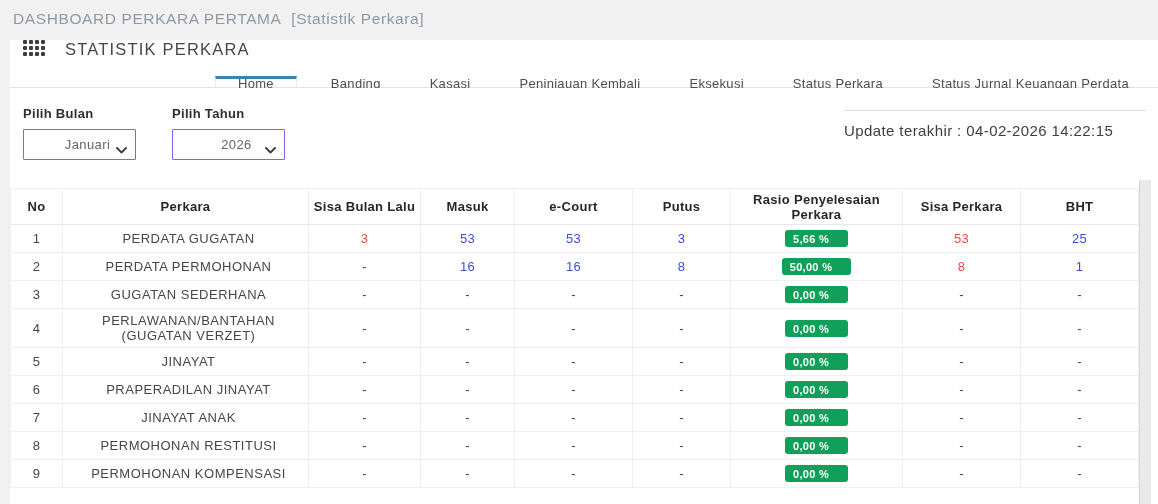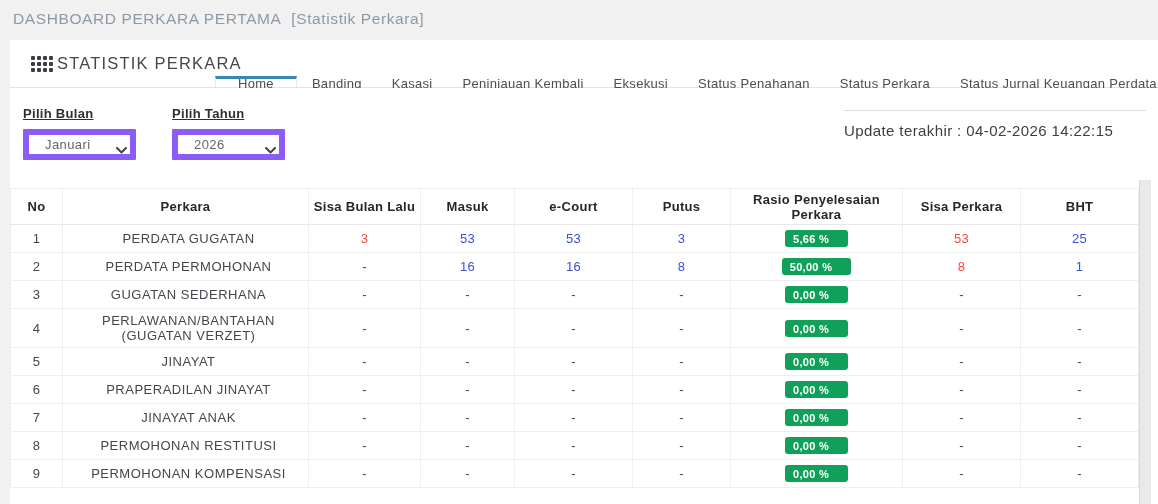--- a/index.html
+++ b/index.html
@@ -33,23 +33,23 @@
   
   .navbar {
     height:48px;
     display:flex;
     align-items:stretch;
     border-bottom:1px solid #e3e3e3;
     background:#fff;
   }
   .brand {
     display:flex;
-    align-items:center;
-    gap:4px;
-    padding-left:21px;
+    align-items:flex-start;
+    gap:20px;
+    padding-left:13px;
     width:205px;
     flex:0 0 205px;
   }
   .grid-icon {
     display:grid;
     grid-template-columns:repeat(4,4px);
     grid-template-rows:repeat(3,4px);
     gap:2px;
   }
   .grid-icon i { background:#3a3f45; border-radius:1px; }
@@ -95,36 +95,36 @@
     display:flex;
     gap:36px;
     padding:18px 0 0 13px;
     height:92px;
   }
   .filter-group { display:flex; flex-direction:column; gap:8px; }
   .filter-label {
     font-size:13px;
     font-weight:bold;
     color:#2e2e36;
-    text-decoration:underline;
   }
   .select-wrap { position:relative; width:113px; }
   .select-wrap select {
     width:113px; height:31px;
-    border:6px solid #8b5cf6;
+    border:1px solid #8b5cf6;
     background:#fff;
     color:#666;
     font-size:13px;
     font-family:"Liberation Sans", sans-serif;
     letter-spacing:.4px;
     padding-left:16px;
     appearance:none;
     -webkit-appearance:none;
     outline:none;
     border-radius:1px;
+    text-align:center;
   }
   .chev {
     position:absolute; right:9px; top:11px;
     pointer-events:none;
   }
   .update-box {
     position:absolute;
     top:22px; right:12px;
     width:302px;
     border-top:1px solid #dcdcdc;
@@ -207,21 +207,20 @@
           <i></i>
       </span>
       <span class="brand-text">STATISTIK PERKARA</span>
     </div>
     <div class="tabs">
         <div class="tab active">Home</div>
         <div class="tab">Banding</div>
         <div class="tab">Kasasi</div>
         <div class="tab">Peninjauan Kembali</div>
         <div class="tab">Eksekusi</div>
-        <div class="tab">Status Penahanan</div>
         <div class="tab">Status Perkara</div>
         <div class="tab">Status Jurnal Keuangan Perdata</div>
       </div>
   </div>
 
   <div class="content">
 
     <div class="filters">
       <div class="filter-group">
         <div class="filter-label">Pilih Bulan</div>

